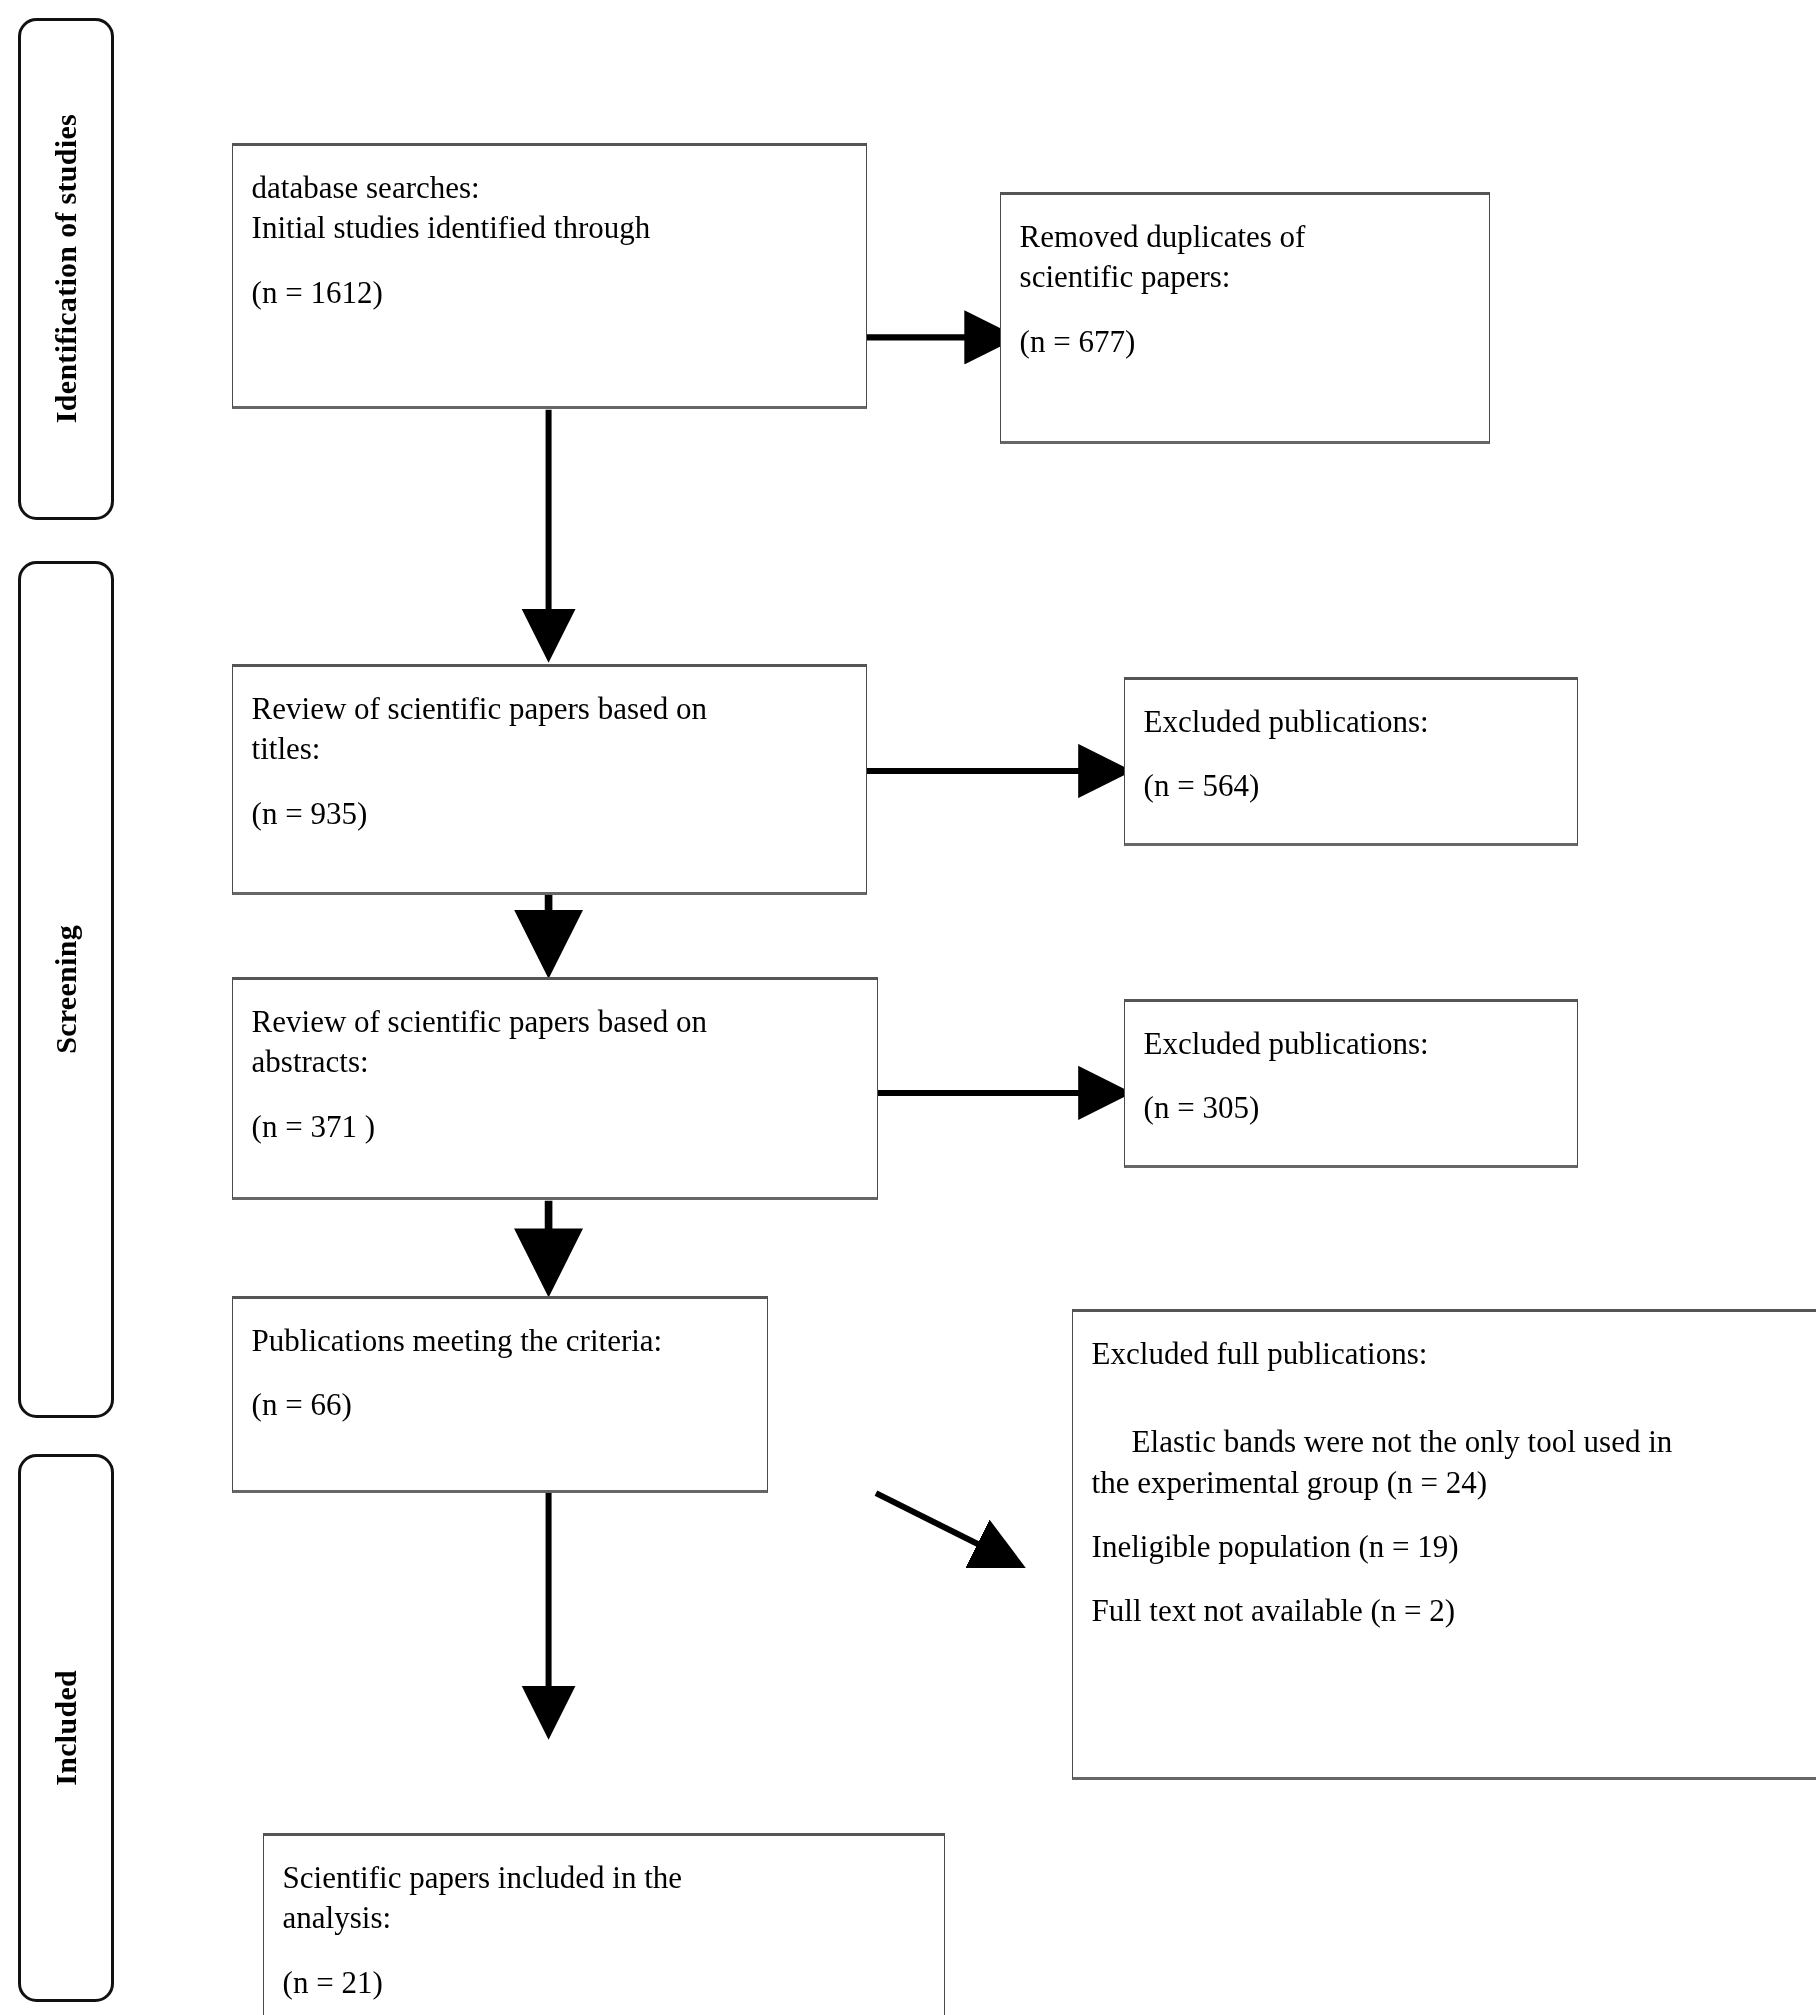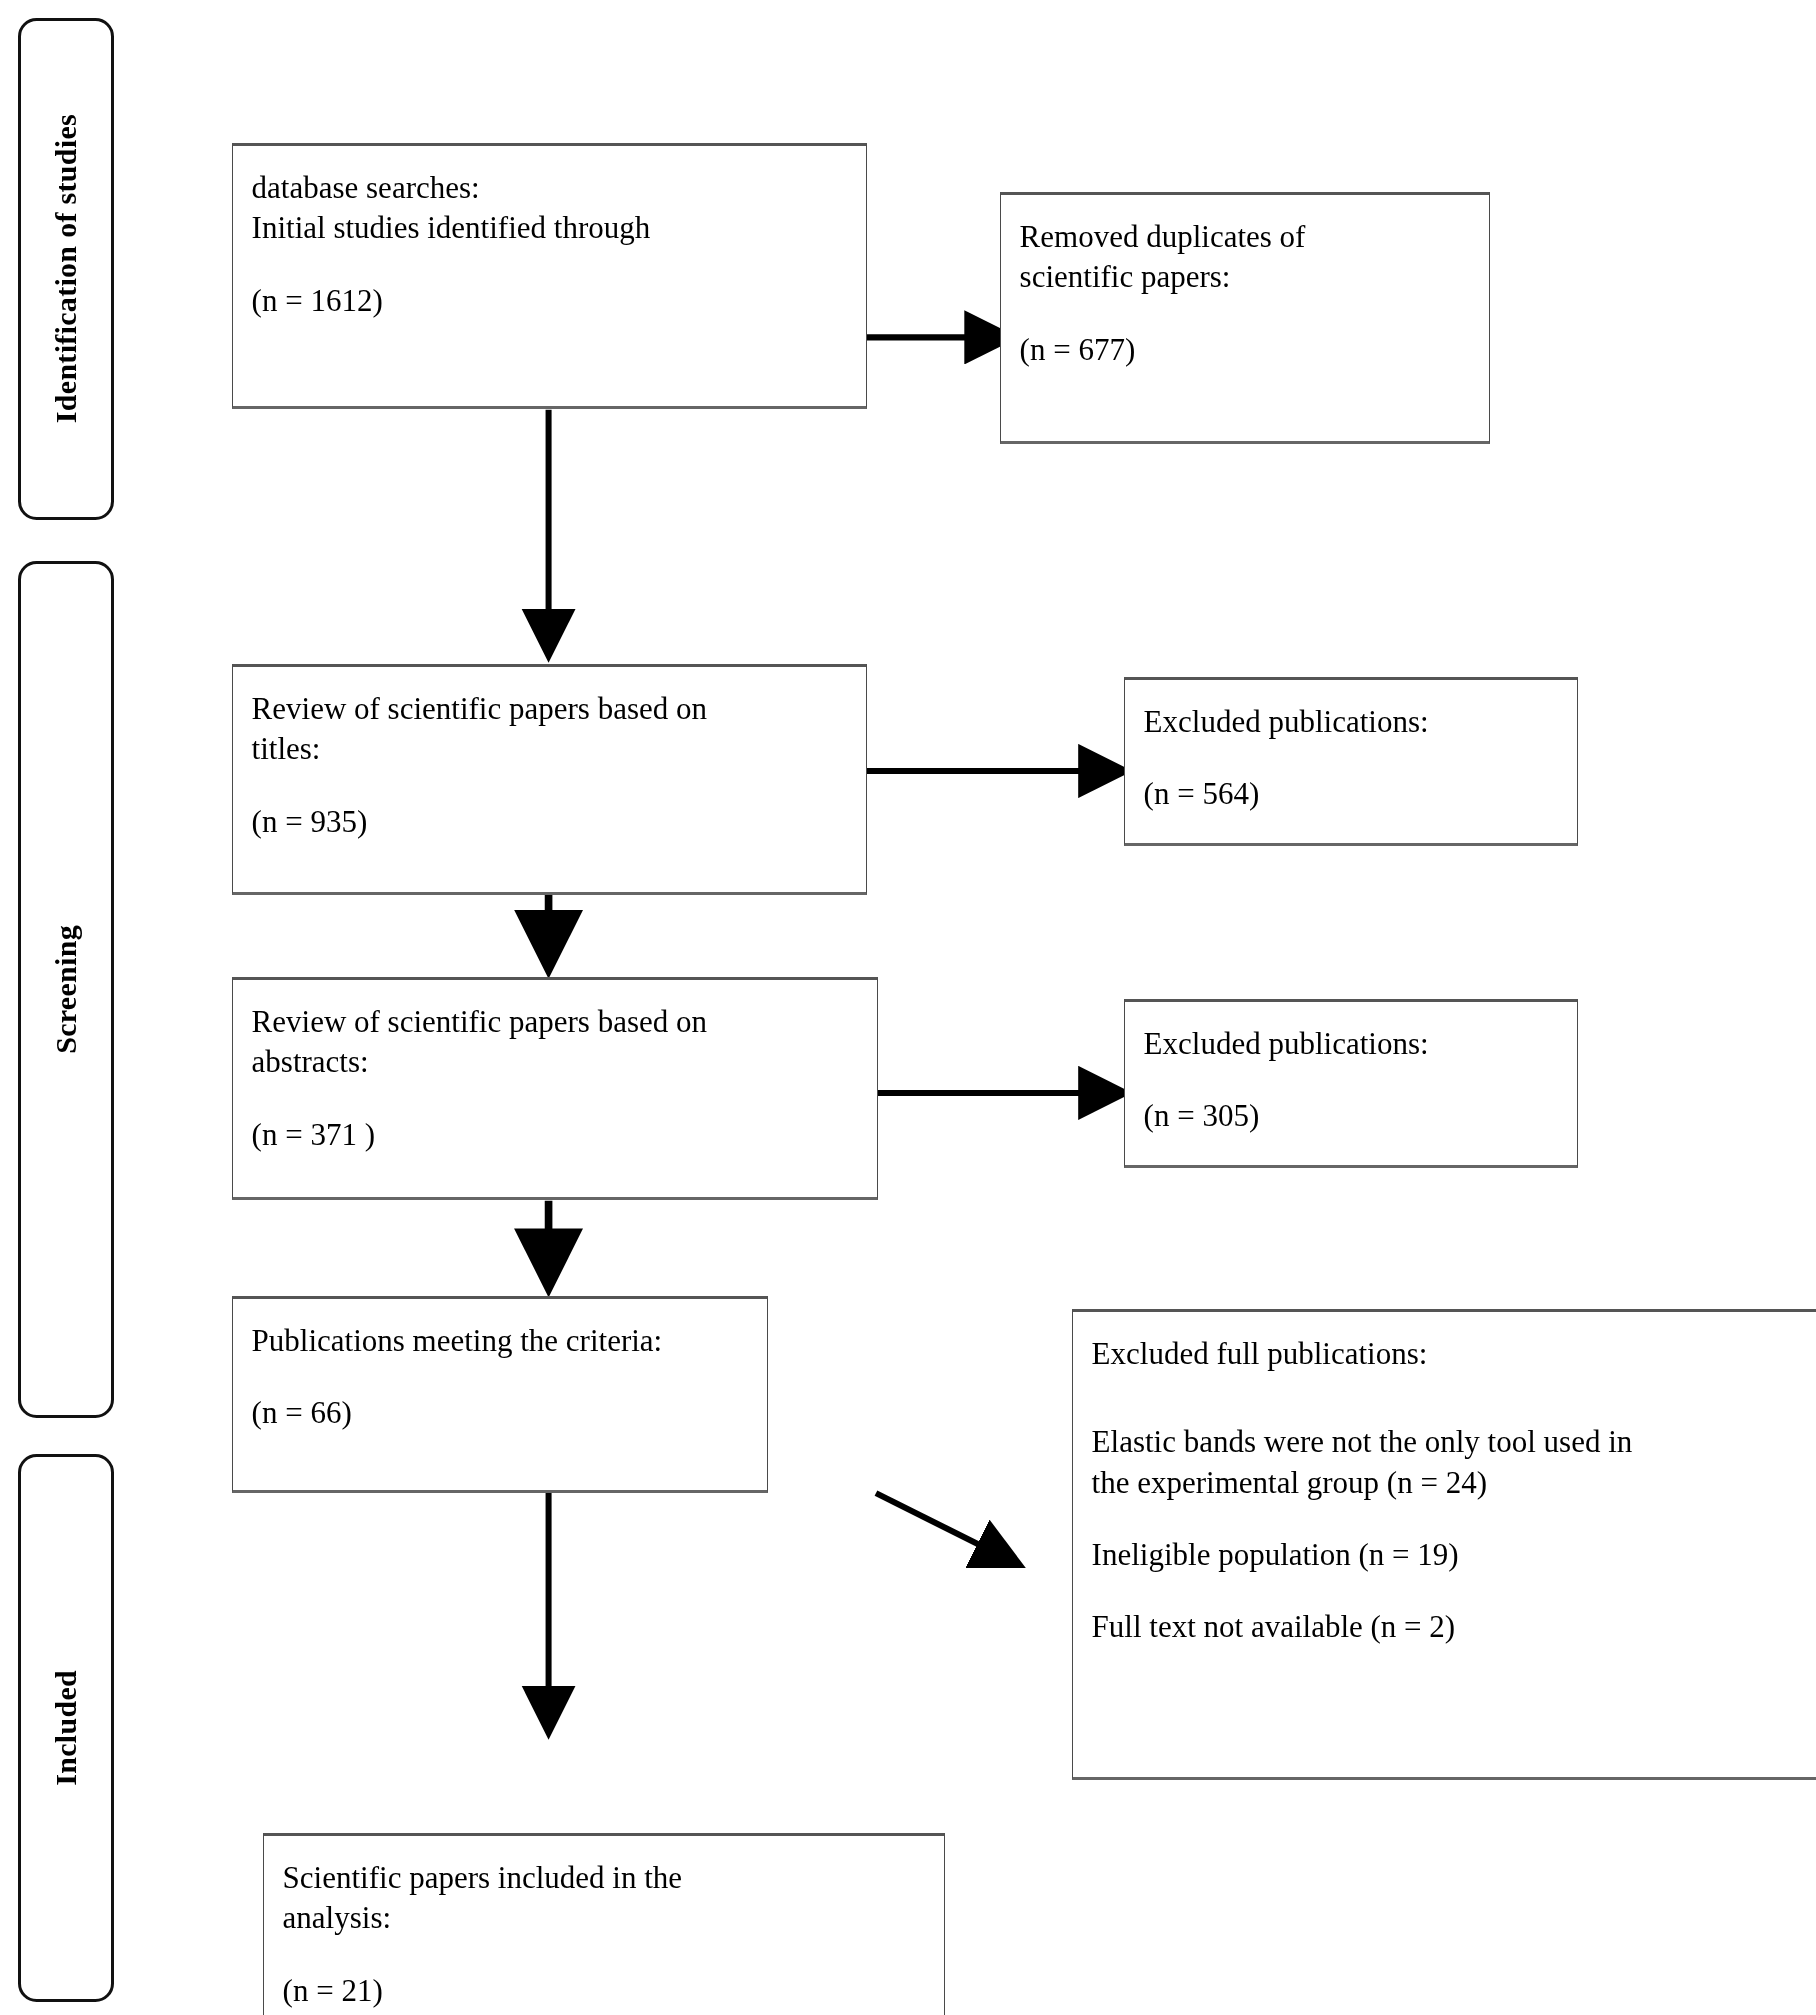--- a/index.html
+++ b/index.html
@@ -50,24 +50,25 @@
     border-bottom-color: #666666;
     padding: 22px 18.6px 0 18.6px;
   }
   .flow-box p {
     margin: 0;
     font-size: 31px;
     line-height: 1.30;
     color: #000000;
   }
   .flow-box p.gap {
-    margin-top: 32px;
+    margin-top: 24px;
   }
   .flow-box p.gap-lg {
     margin-top: 48px;
+    margin-left: 40px;
   }
 
   
   #connectors {
     position: absolute;
     left: 0;
     top: 0;
     width: 1816px;
     height: 2015px;
     pointer-events: none;

